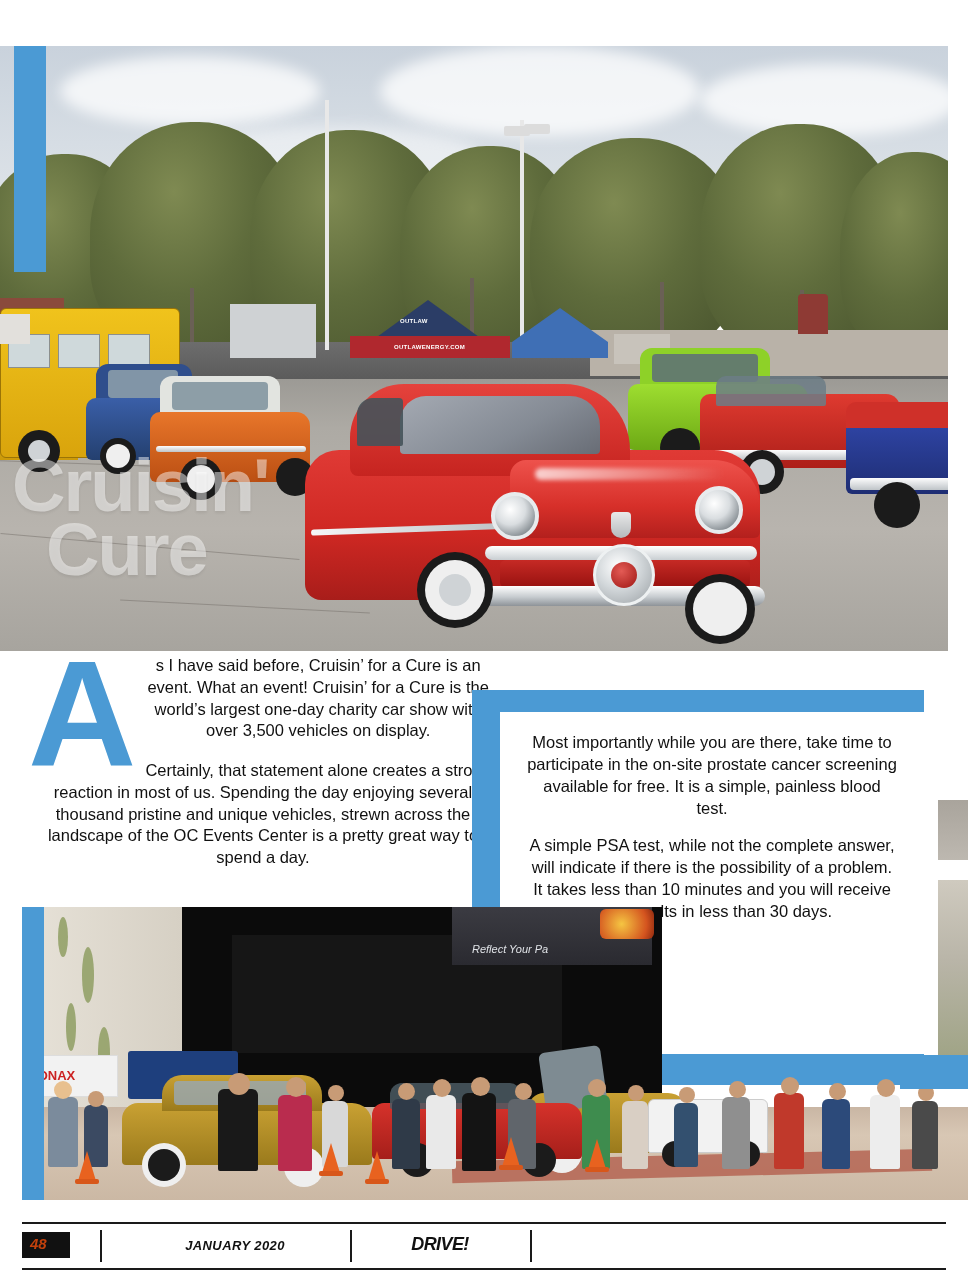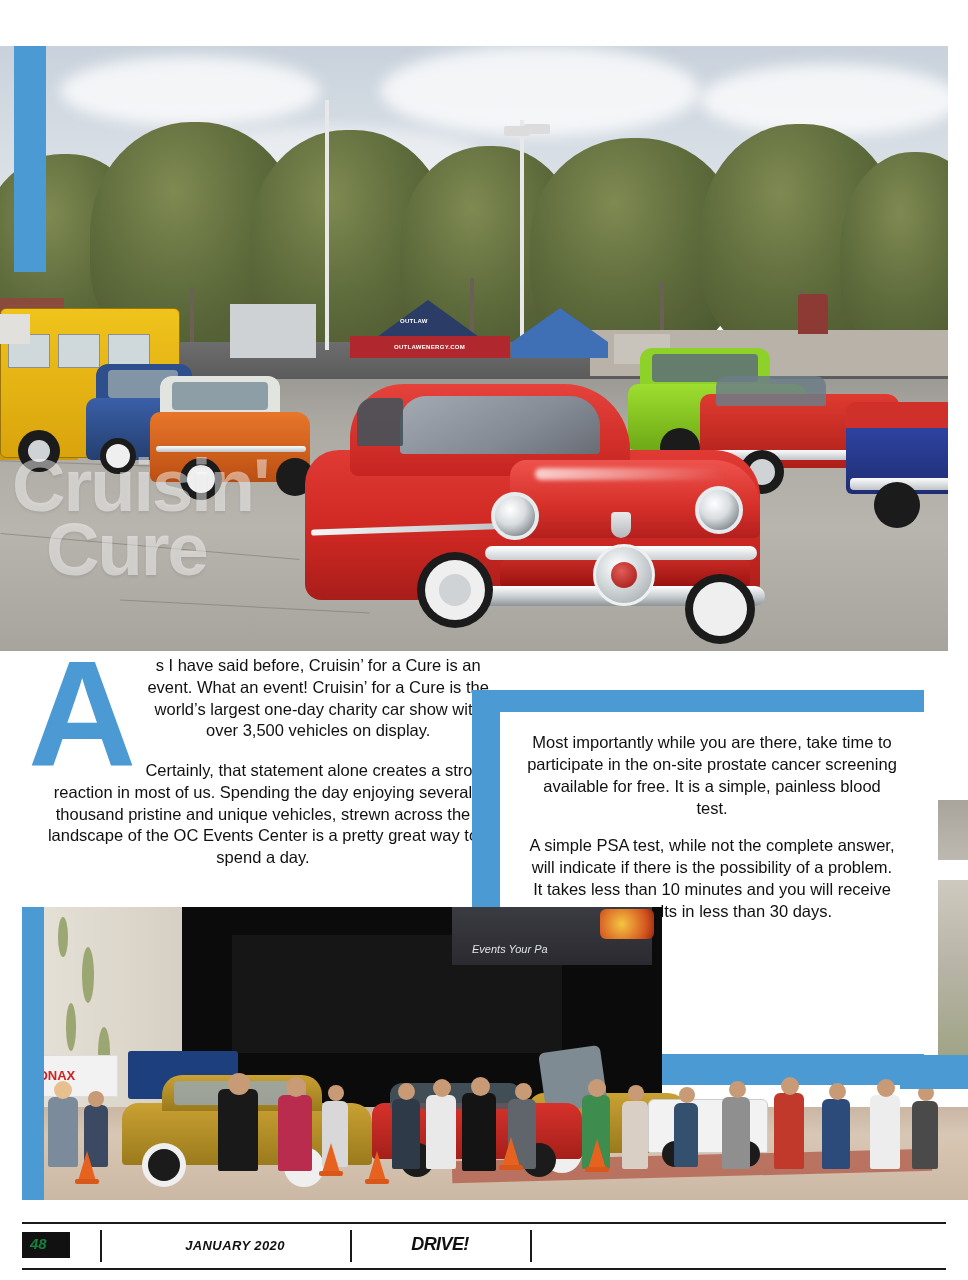--- a/index.html
+++ b/index.html
@@ -231,21 +231,21 @@
           border-right:9px solid transparent; border-bottom:30px solid #e8621f; }
   .cone-b { position:absolute; width:24px; height:5px; background:#d8571a; border-radius:2px; }
   .gold-car { position:absolute; background:linear-gradient(#c9a133,#9a7a1c); border-radius:16px 20px 4px 4px; }
   .porsche { position:absolute; background:linear-gradient(#d6322b,#a51f1a); border-radius:12px 16px 4px 4px; }
   .cart { position:absolute; background:#f2f2f2; border-radius:6px 6px 2px 2px; border:1px solid #ccc; }
 
   
   .foot-rule { position:absolute; left:22px; top:1222px; width:924px; height:2px; background:#1a1a1a; }
   .foot-rule2 { position:absolute; left:22px; top:1268px; width:924px; height:2px; background:#1a1a1a; }
   .pagebox { position:absolute; left:22px; top:1232px; width:48px; height:26px; background:#111; }
-  .pagenum { position:absolute; left:30px; top:1235px; color:#15803d; font-size:15px; font-weight:bold;
+  .pagenum { position:absolute; left:30px; top:1235px; color:#c2410c; font-size:15px; font-weight:bold;
              font-style:italic; }
   .fdiv { position:absolute; width:2px; height:32px; background:#1a1a1a; top:1230px; }
   .foot-date { position:absolute; left:130px; top:1238px; width:210px; text-align:center;
                font-size:13px; font-style:italic; font-weight:bold; letter-spacing:0.4px; color:#111; }
   .foot-brand { position:absolute; left:360px; top:1234px; width:160px; text-align:center;
                 font-size:18px; font-style:italic; font-weight:900; color:#111; letter-spacing:-0.6px; }
   .foot-site { position:absolute; left:540px; top:1238px; width:400px; text-align:center;
                font-size:13px; font-style:italic; font-weight:bold; color:#111; }
 </style>
 </head>
@@ -389,21 +389,21 @@
   <div class="bottom">
     <div class="b-wall"></div>
     <div class="b-vine" style="left:36px;top:10px;width:10px;height:40px;"></div>
     <div class="b-vine" style="left:60px;top:40px;width:12px;height:56px;"></div>
     <div class="b-vine" style="left:44px;top:96px;width:10px;height:48px;"></div>
     <div class="b-vine" style="left:76px;top:120px;width:12px;height:52px;"></div>
     <div class="b-door"></div>
     <div class="b-screen"></div>
     <div class="b-banner"></div>
     <div class="b-flame"></div>
-    <div class="b-banner-txt">Events Your Pa</div>
+    <div class="b-banner-txt">Reflect Your Pa</div>
     <div class="b-floor"></div>
     <div class="b-redpath"></div>
 
     <div style="position:absolute;left:0px;top:148px;width:96px;height:42px;background:#f2f2f2;border:1px solid #ddd;">
       <span style="position:absolute;left:6px;top:12px;color:#c22;font-size:13px;font-weight:bold;">SONAX</span>
     </div>
     <div style="position:absolute;left:106px;top:144px;width:110px;height:48px;background:#1e3f7d;border-radius:3px;"></div>
 
     <div class="gold-car" style="left:100px;top:196px;width:250px;height:62px;"></div>
     <div class="gold-car" style="left:140px;top:168px;width:160px;height:36px;border-radius:20px 20px 0 0;"></div>

